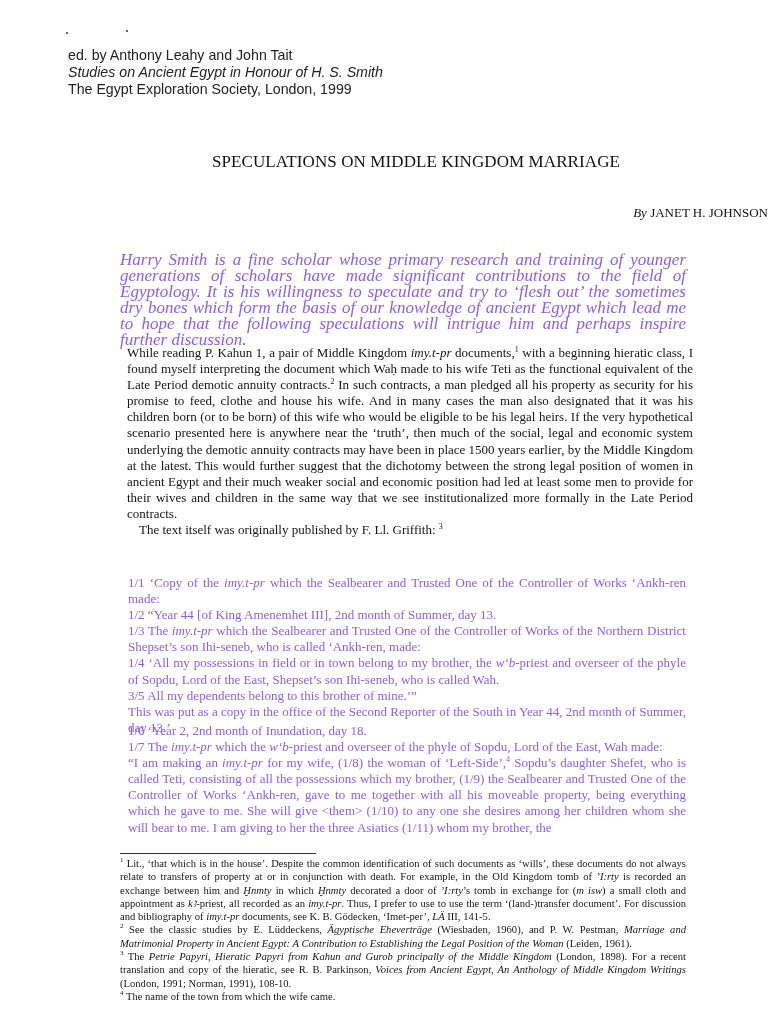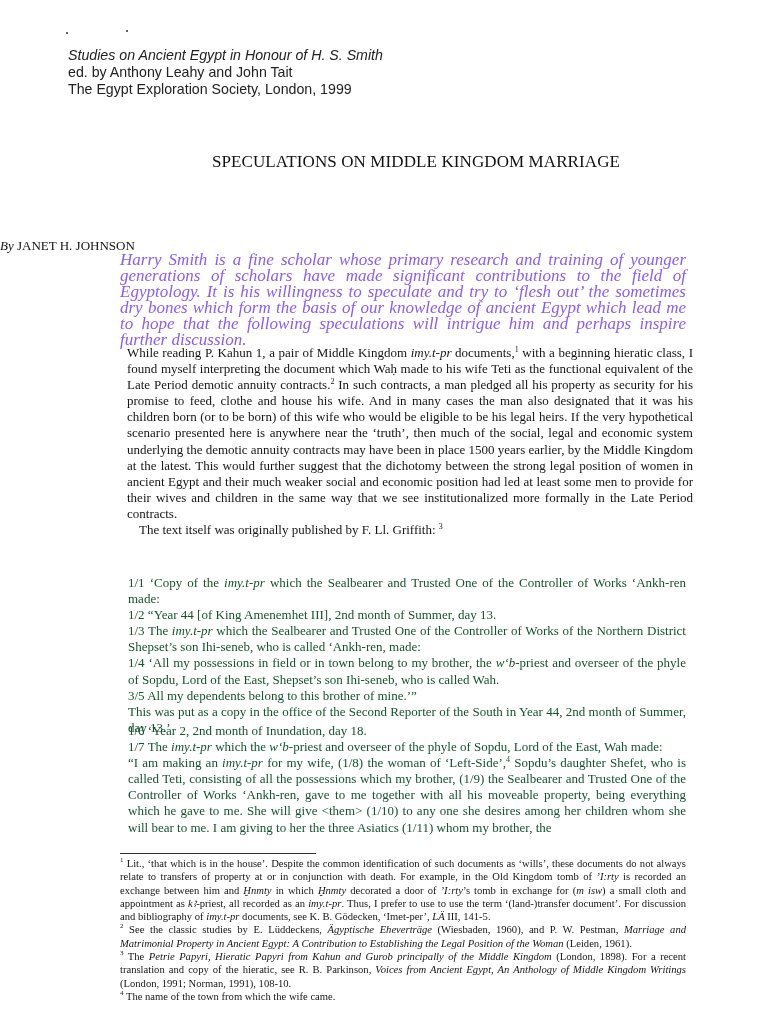--- a/index.html
+++ b/index.html
@@ -4,50 +4,50 @@
 <style>
   html, body { margin: 0; padding: 0; background: #ffffff; }
   body { width: 768px; height: 1024px; position: relative; overflow: hidden; color: #1a1a1a; }
   .page { position: absolute; left: 0; top: 0; width: 768px; height: 1024px; background: #ffffff; }
   .specks { position: absolute; left: 66px; top: 30px; width: 70px; height: 8px; }
   .speck { position: absolute; width: 2px; height: 2px; background: #333; border-radius: 1px; }
   .header { position: absolute; left: 68px; top: 47px; font-family: "Liberation Sans", sans-serif; font-size: 14.2px; line-height: 17px; color: #222; }
   .header .line { display: block; white-space: nowrap; }
   .header .italic { font-style: italic; }
   .title { position: absolute; left: 0; width: 768px; top: 152px; text-align: center; font-family: "Liberation Serif", serif; font-size: 17px; letter-spacing: 0.1px; color: #111; margin-left: 32px; }
-  .byline { position: absolute; left: 0; width: 768px; top: 205px; text-align: left; font-family: "Liberation Serif", serif; font-size: 13px; color: #111; margin-top: 33px; }
+  .byline { position: absolute; left: 0; width: 768px; top: 205px; text-align: right; font-family: "Liberation Serif", serif; font-size: 13px; color: #111; }
   .byline .by { font-style: italic; }
   .abstract { position: absolute; left: 120px; top: 252px; width: 566px; font-family: "Liberation Serif", serif; font-style: italic; font-size: 17px; line-height: 16.1px; text-align: justify; color: #8b5cf6; }
   .body { position: absolute; left: 120px; top: 345px; width: 566px; font-family: "Liberation Serif", serif; font-size: 13px; line-height: 16.1px; text-align: justify; color: #151515; margin-left: 7px; }
   .body p { margin: 0; }
   .indent { text-indent: 12px; }
   .i { font-style: italic; }
   sup { font-size: 8px; line-height: 0; vertical-align: super; }
-  .doc { position: absolute; left: 128px; width: 558px; font-family: "Liberation Serif", serif; font-size: 13px; line-height: 16.1px; text-align: justify; color: #14532d; }
+  .doc { position: absolute; left: 128px; width: 558px; font-family: "Liberation Serif", serif; font-size: 13px; line-height: 16.1px; text-align: justify; color: #8b5cf6; }
   .doc1 { top: 575px; }
   .doc2 { top: 723px; }
   .doc .ln { display: block; }
   .rule { position: absolute; left: 120px; top: 853px; width: 196px; height: 1px; background: #333; }
   .notes { position: absolute; left: 120px; top: 857px; width: 566px; font-family: "Liberation Serif", serif; font-size: 10.6px; line-height: 13.3px; text-align: justify; color: #151515; }
   .notes p { margin: 0; }
   .notes sup { font-size: 7px; }
 </style>
 </head>
 <body>
 
 <div class="page">
 
   <div class="specks">
     <span class="speck" style="left:0;top:2px;"></span>
     <span class="speck" style="left:60px;top:0;"></span>
   </div>
 
   <div class="header">
+    <span class="line">ed. by Anthony Leahy and John Tait</span>
     <span class="line italic">Studies on Ancient Egypt in Honour of H. S. Smith</span>
-    <span class="line">ed. by Anthony Leahy and John Tait</span>
     <span class="line">The Egypt Exploration Society, London, 1999</span>
   </div>
 
   <div class="title">SPECULATIONS ON MIDDLE KINGDOM MARRIAGE</div>
 
   <div class="byline">
     <span class="by">By</span>
     <span>JANET H. JOHNSON</span>
   </div>
 

